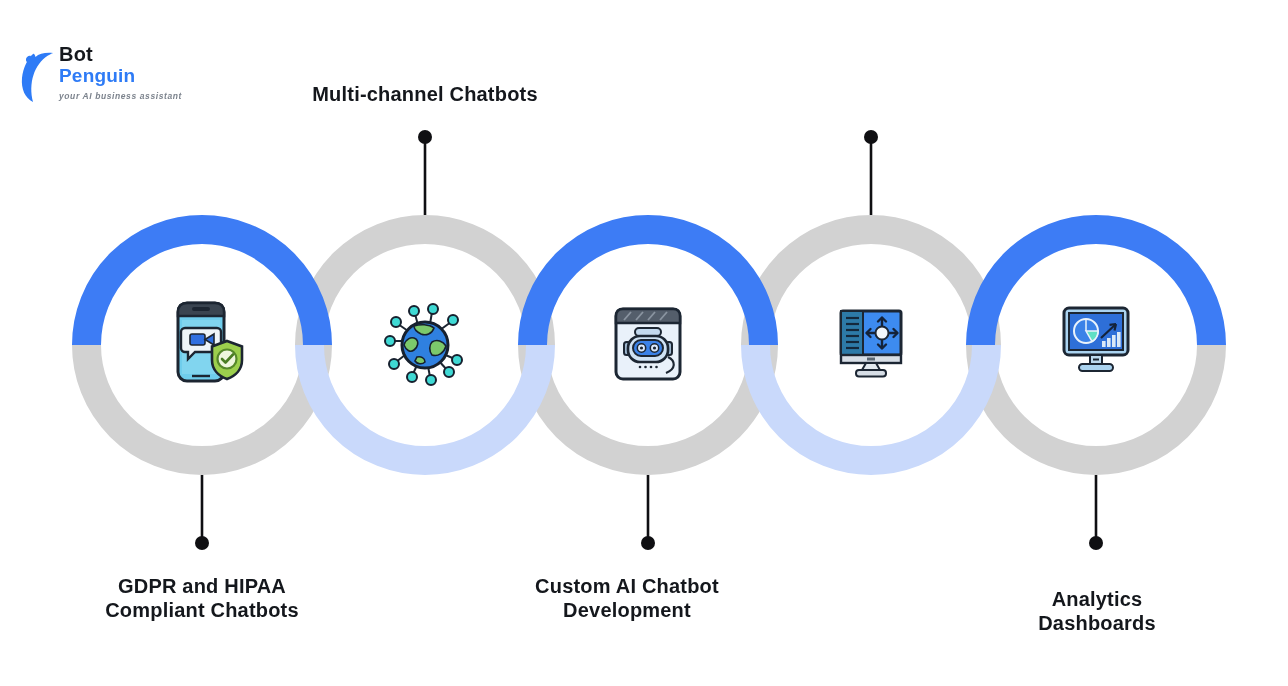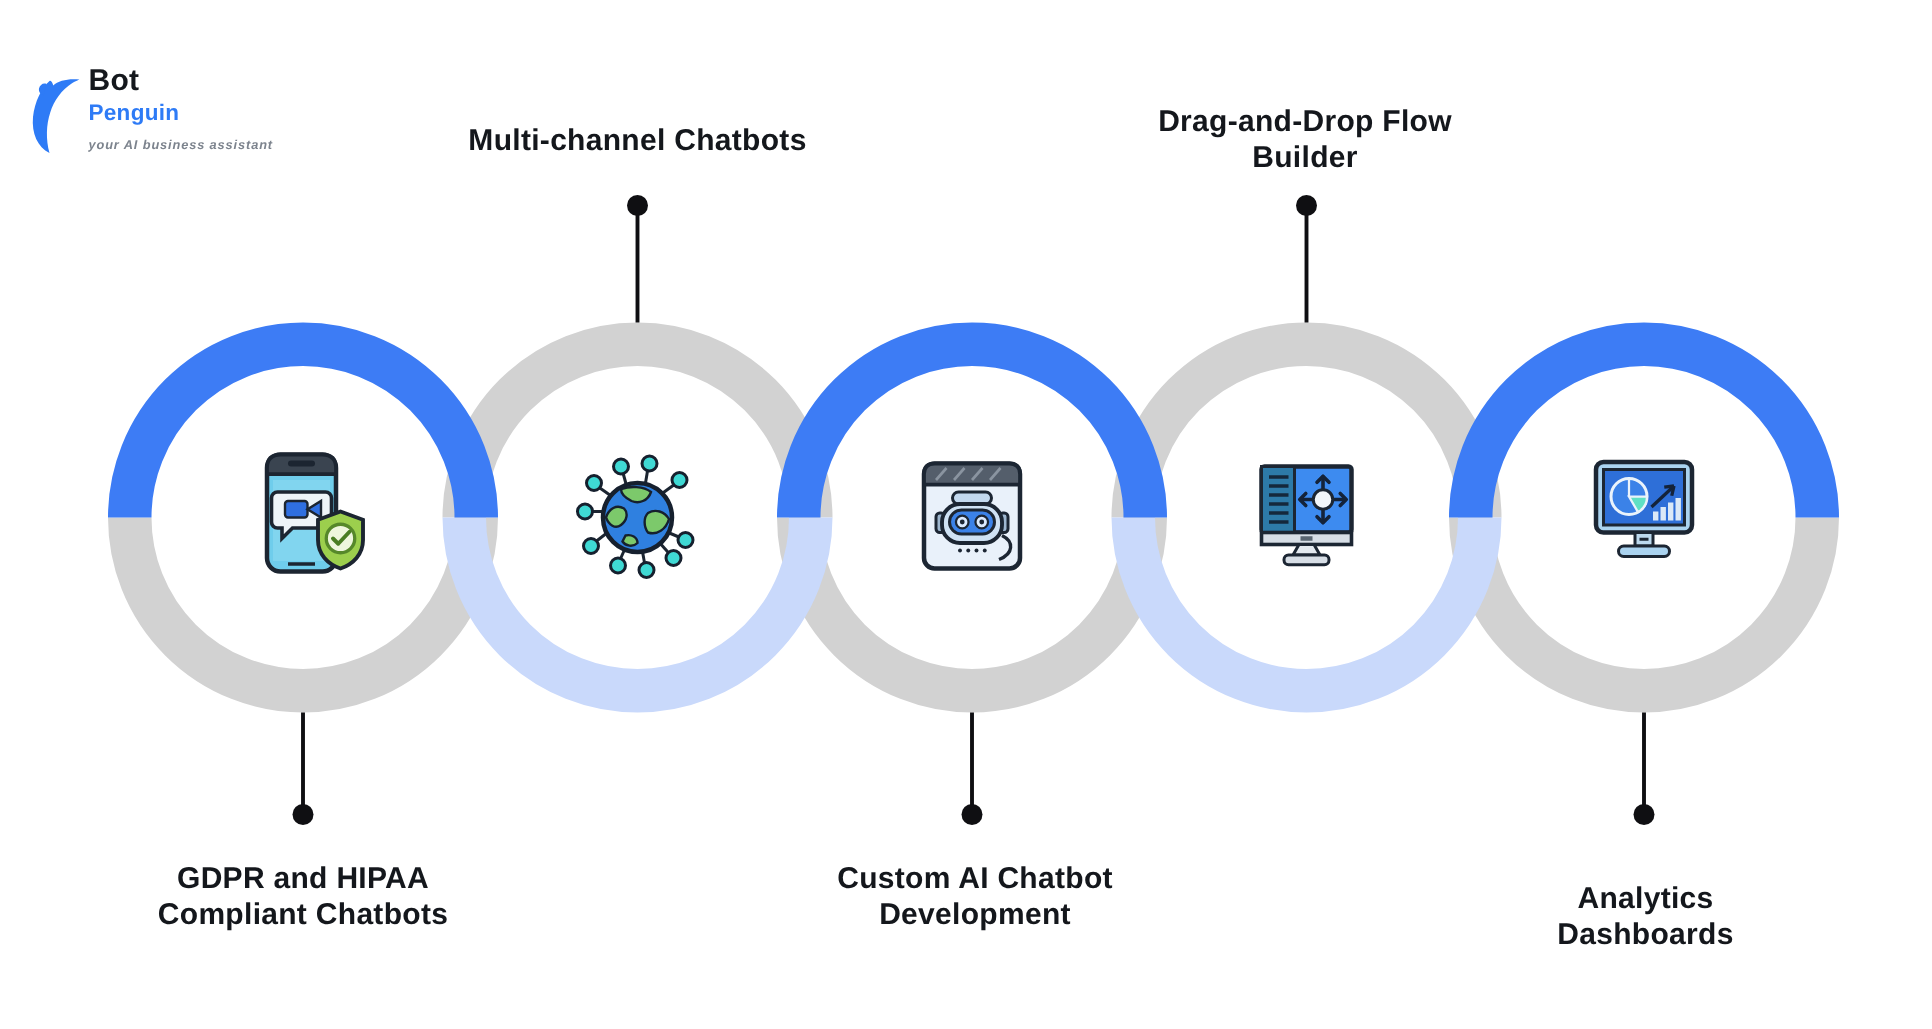--- a/index.html
+++ b/index.html
@@ -18,21 +18,21 @@
   .icon-box{position:absolute;width:96px;height:96px;}
   .feature-label{
     position:absolute;transform:translateX(-50%);
     font-weight:bold;font-size:20px;line-height:24px;color:#14171c;
     text-align:center;white-space:pre-line;letter-spacing:.2px;
   }
   .logo{position:absolute;left:18px;top:16px;display:flex;align-items:flex-start;margin-top:28px;}
   .logo-mark{margin-top:8px;}
   .logo-text{margin-left:5px;display:flex;flex-direction:column;}
   .logo-bot{font-weight:bold;font-size:20px;line-height:20px;color:#15181d;letter-spacing:.2px;}
-  .logo-penguin{font-weight:bold;font-size:15px;line-height:23px;color:var(--brand-blue,#2e7bf6);letter-spacing:.2px;}
+  .logo-penguin{font-weight:bold;font-size:19px;line-height:23px;color:var(--brand-blue,#2e7bf6);letter-spacing:.2px;}
   .logo-tagline{font-style:italic;font-size:8.5px;color:#7c838d;margin-top:4px;letter-spacing:.6px;font-weight:bold;text-align:center;}
 </style>
 </head>
 <body>
 
 <div class="stage">
 
   <svg class="rings-svg" width="1288" height="686" viewBox="0 0 1288 686">
 
     <g>
@@ -73,24 +73,22 @@
     <div class="logo-text">
       <span class="logo-bot">Bot</span>
       <span class="logo-penguin">Penguin</span>
       <span class="logo-tagline">your AI business assistant</span>
     </div>
   </div>
 
   <div class="feature-label" style="left:202px;top:574px;">GDPR and HIPAA
 Compliant Chatbots</div>
   <div class="feature-label" style="left:425px;top:82px;">Multi-channel Chatbots</div>
-  <div class="feature-label" style="left:650px;top:574px;">Custom AI Chatbot
+  <div class="feature-label" style="left:627px;top:574px;">Custom AI Chatbot
 Development</div>
-  <div class="feature-label" style="left:870px;top:69px;">Drag-and-Drop Flow
-Builder</div>
   <div class="feature-label" style="left:1097px;top:587px;">Analytics Dashboards</div>
 
   <div class="icon-box" style="left:154px;top:297px;">
     <svg width="96" height="96" viewBox="0 0 96 96">
       <rect x="24" y="6" width="46" height="78" rx="9" fill="#6fcdec" stroke="#1c2531" stroke-width="3"></rect>
       <path d="M24 15 Q24 6 33 6 L61 6 Q70 6 70 15 L70 19 L24 19 Z" fill="#3a4450" stroke="#1c2531" stroke-width="2.5"></path>
       <rect x="38" y="10" width="18" height="4" rx="2" fill="#1c2531"></rect>
       <rect x="28" y="23" width="38" height="54" fill="#8fdcf2" opacity="0.55"></rect>
       <path d="M31 31 h32 a4 4 0 0 1 4 4 v16 a4 4 0 0 1 -4 4 h-22 l-7 7 v-7 h-3 a4 4 0 0 1 -4 -4 v-16 a4 4 0 0 1 4 -4 z" fill="#eef4f8" stroke="#1c2531" stroke-width="2.4"></path>
       <rect x="36" y="37" width="15" height="11" rx="2" fill="#2f6fe0" stroke="#1c2531" stroke-width="1.6"></rect>

